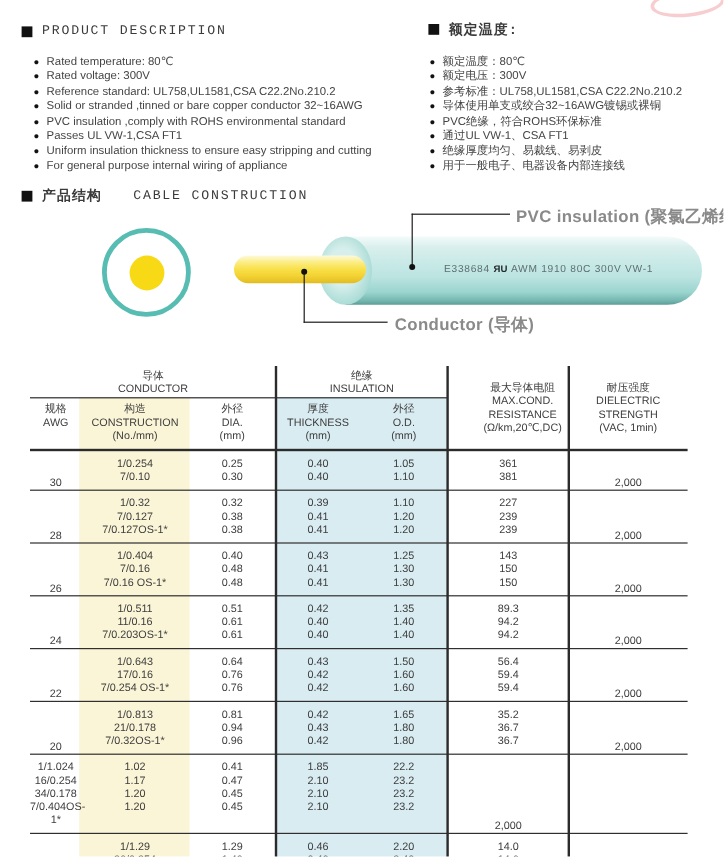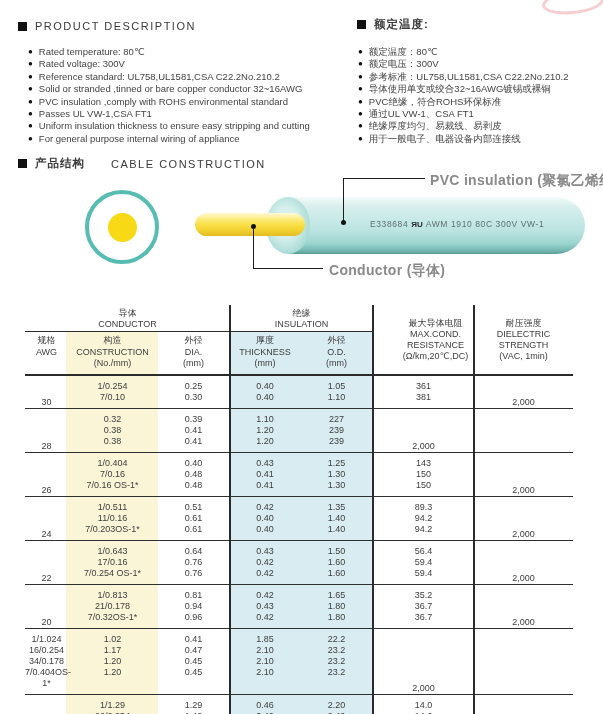--- a/index.html
+++ b/index.html
@@ -1,20 +1,20 @@
 <!DOCTYPE html>
 <html><head>
 <meta charset="utf-8">
 <style>
   html,body{margin:0;padding:0;background:#fff;}
   #page{position:relative;width:603px;height:714px;background:#fff;overflow:hidden;
         font-family:"Liberation Sans","DejaVu Sans",sans-serif;color:#3d3d3d;}
 
   
-  .sec-head{position:absolute;display:flex;align-items:center;gap:8px;}
+  .sec-head{position:absolute;display:flex;align-items:center;gap:8px;font-family:Liberation Mono, monospace;}
   .sq{width:9px;height:9px;background:#111;flex:0 0 auto;}
   .sec-head .t-en{font-size:11px;letter-spacing:1.5px;color:#3a3a3a;}
   .sec-head .t-cn{font-size:11.5px;font-weight:bold;color:#3a3a3a;letter-spacing:1px;}
   .sec-head .t-en2{font-size:11px;letter-spacing:1.5px;color:#3a3a3a;margin-left:18px;}
 
   
   .blist{position:absolute;}
   .bullet{display:flex;align-items:flex-start;line-height:12.4px;font-size:9.5px;color:#444;white-space:nowrap;}
   .bullet .dot{font-size:8px;margin-right:6px;line-height:12.4px;color:#111;}
 
@@ -255,20 +255,25 @@
             <div class="ln">381</div>
           </div>
           <div class="cell c-str">
             <div class="ln">2,000</div>
           </div>
         </div>
         <div class="rowgroup">
           <div class="cell c-awg">
             <div class="ln">28</div>
           </div>
+          <div class="cell c-cons">
+            <div class="ln">1/0.32</div>
+            <div class="ln">7/0.127</div>
+            <div class="ln">7/0.127OS-1*</div>
+          </div>
           <div class="cell c-dia">
             <div class="ln">0.32</div>
             <div class="ln">0.38</div>
             <div class="ln">0.38</div>
           </div>
           <div class="cell c-thk">
             <div class="ln">0.39</div>
             <div class="ln">0.41</div>
             <div class="ln">0.41</div>
           </div>

